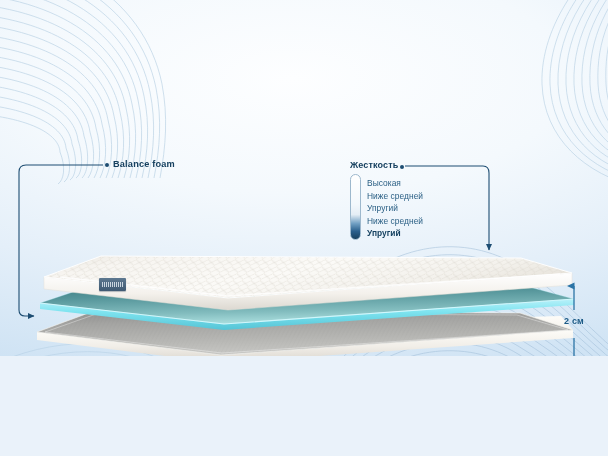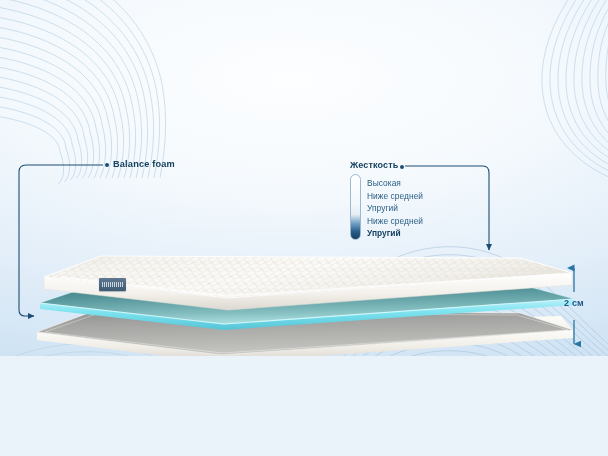--- a/index.html
+++ b/index.html
@@ -65,21 +65,21 @@
   .hd-list li{
     font-size:8.4px;color:#2a5f84;line-height:12.6px;letter-spacing:.05px;
     white-space:nowrap;
   }
   .hd-list li.sel{font-weight:bold;color:#14405f;}
 
   
   #leaders{position:absolute;left:0;top:0;width:608px;height:456px;pointer-events:none;}
 
   
-  #dim{position:absolute;right:12px;top:262px;width:44px;height:88px;}
+  #dim{position:absolute;right:12px;top:280px;width:44px;height:88px;}
   .dim-label{
     position:absolute;left:0;top:36px;width:44px;text-align:center;
     font-size:9px;font-weight:bold;color:#1d5b86;letter-spacing:.2px;
   }
 
   
   #brand-tag{
     position:absolute;left:99px;top:278px;width:27px;height:13px;
     background:linear-gradient(180deg,#5d7890 0%,#3f5a73 100%);
     border-radius:1px;

